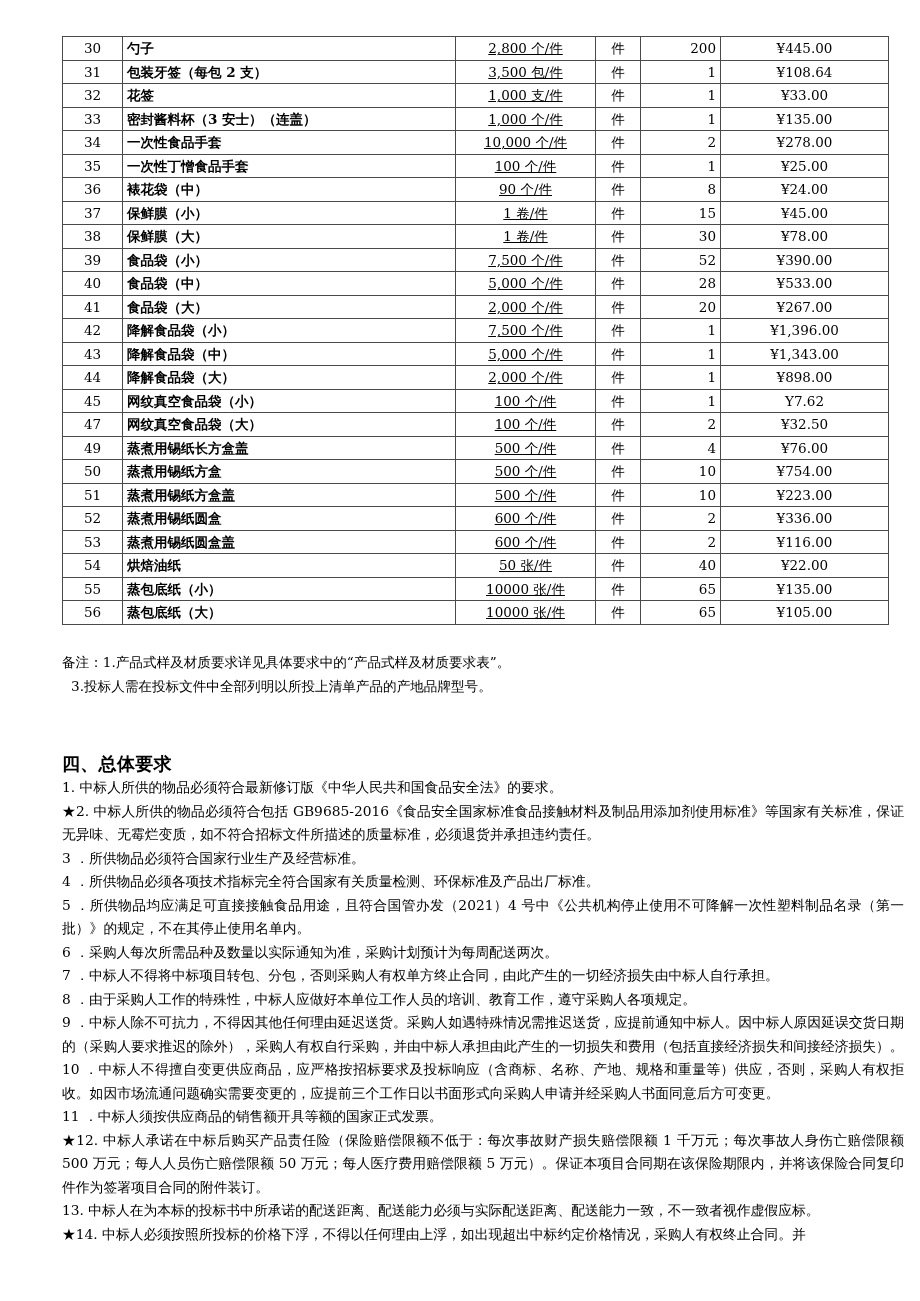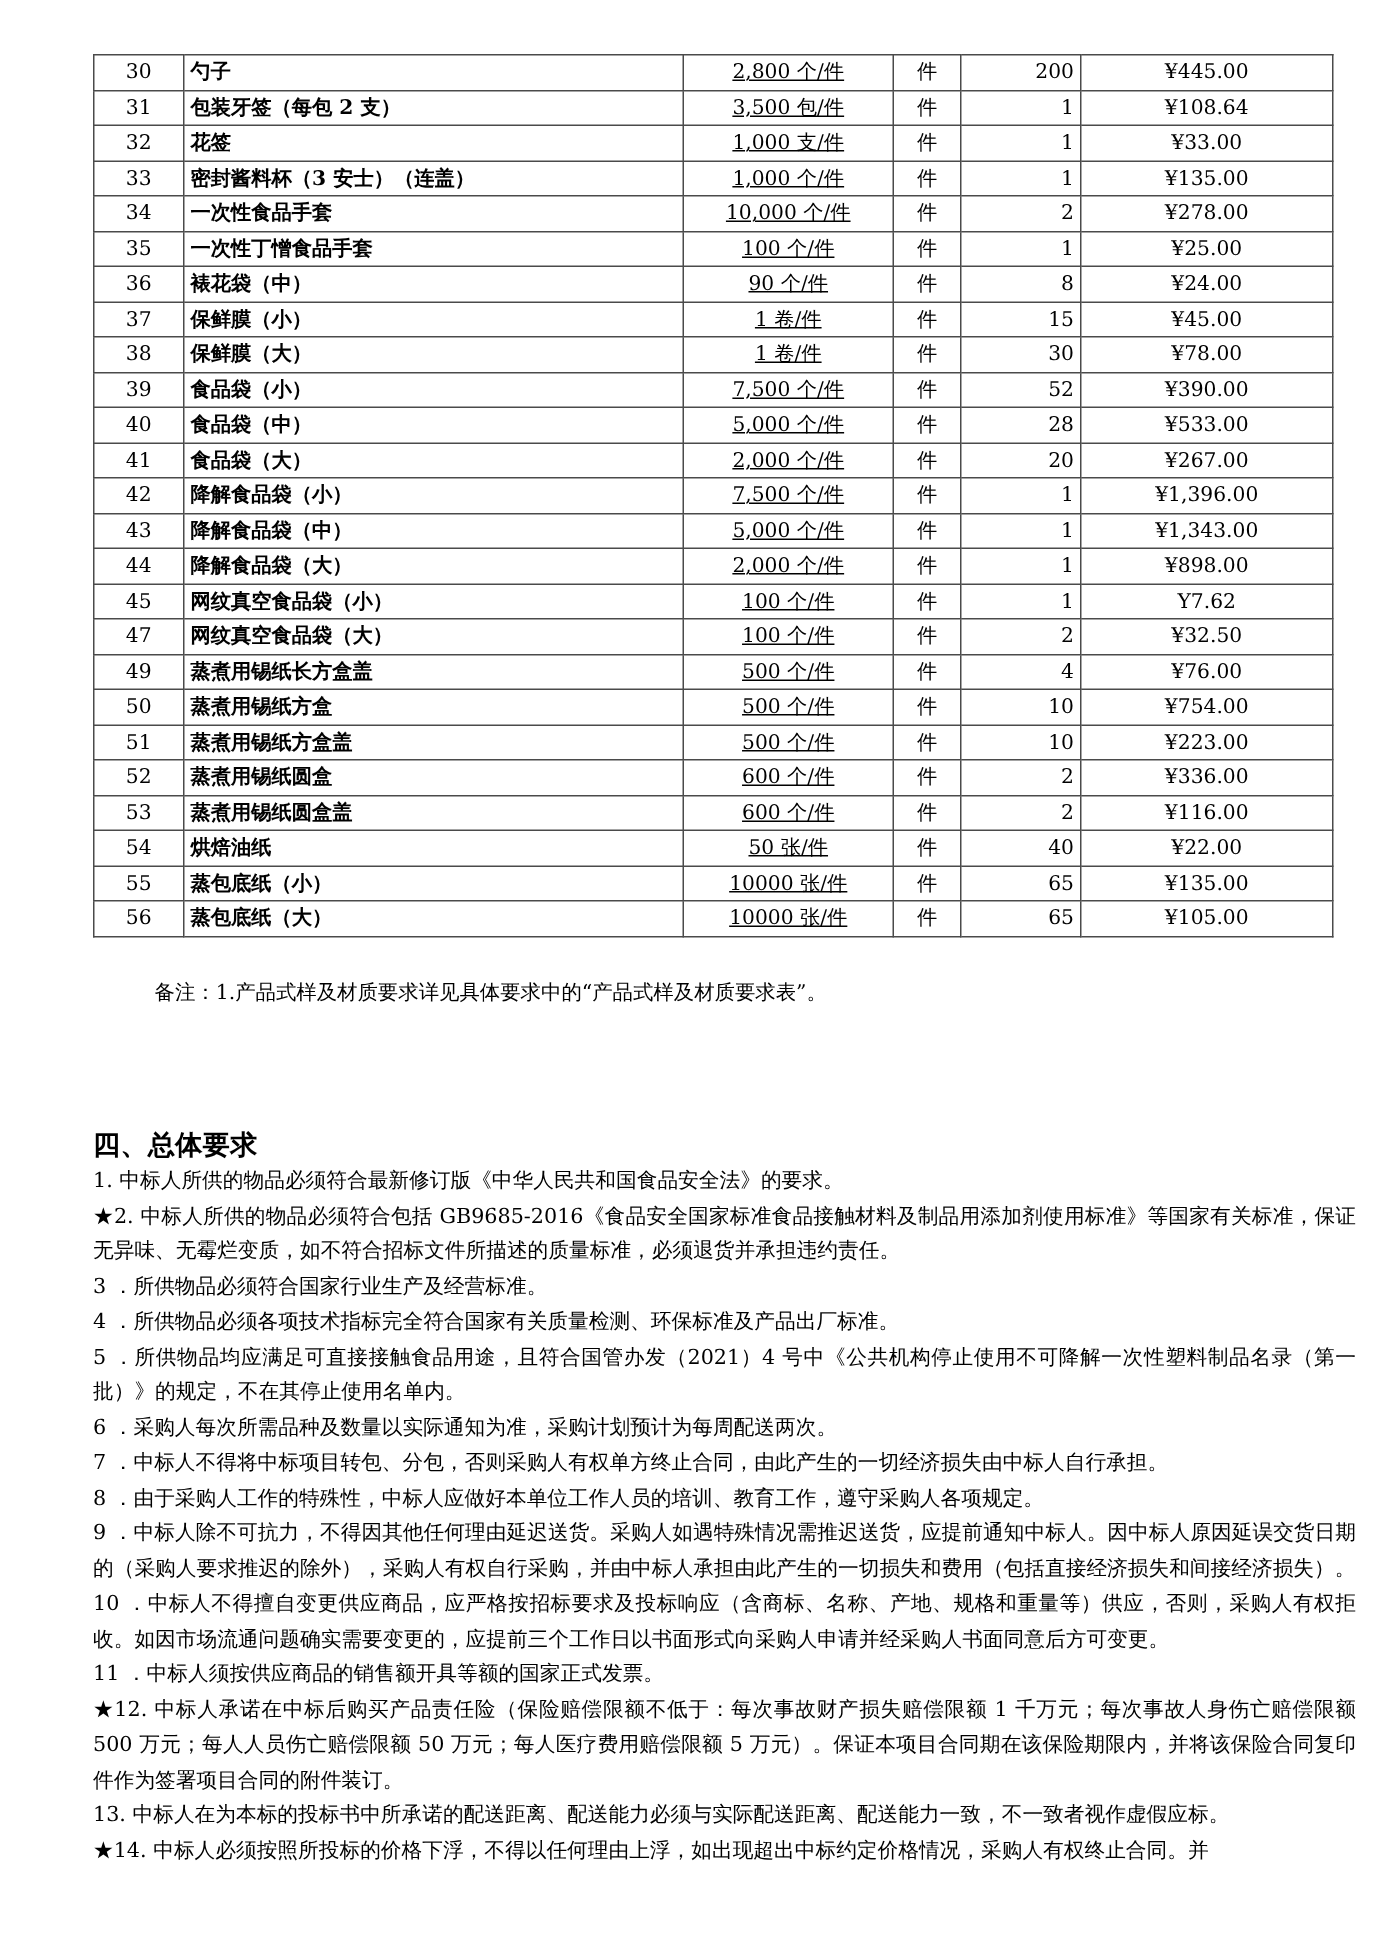--- a/index.html
+++ b/index.html
@@ -65,21 +65,20 @@
   .notes {
     position: absolute;
     left: 62px;
     top: 650px;
     width: 840px;
   }
   .notes .note-line {
     font-size: 13.6px;
     line-height: 24px;
     white-space: nowrap;
-    margin-left: 41px;
   }
   .notes .note-line.first { padding-left: 0; }
   .notes .note-line.rest  { padding-left: 9px; }
 
   
   .section {
     position: absolute;
     left: 62px;
     top: 752px;
     width: 842px;
@@ -314,20 +313,21 @@
             <td class="cell-unit">件</td>
             <td class="cell-qty">65</td>
             <td class="cell-price">¥105.00</td>
           </tr>
         </tbody>
     </table>
   </div>
 
   <div class="notes">
     <div class="note-line first">备注：1.产品式样及材质要求详见具体要求中的“产品式样及材质要求表”。</div>
+    <div class="note-line rest">3.投标人需在投标文件中全部列明以所投上清单产品的产地品牌型号。</div>
   </div>
 
   <div class="section">
     <div class="section-heading">四、总体要求</div>
     <div id="section-items">
         <p class="para">1. 中标人所供的物品必须符合最新修订版《中华人民共和国食品安全法》的要求。</p>
         <p class="para">★2. 中标人所供的物品必须符合包括 GB9685-2016《食品安全国家标准食品接触材料及制品用添加剂使用标准》等国家有关标准，保证无异味、无霉烂变质，如不符合招标文件所描述的质量标准，必须退货并承担违约责任。</p>
         <p class="para">3 ．所供物品必须符合国家行业生产及经营标准。</p>
         <p class="para">4 ．所供物品必须各项技术指标完全符合国家有关质量检测、环保标准及产品出厂标准。</p>
         <p class="para">5 ．所供物品均应满足可直接接触食品用途，且符合国管办发（2021）4 号中《公共机构停止使用不可降解一次性塑料制品名录（第一批）》的规定，不在其停止使用名单内。</p>

